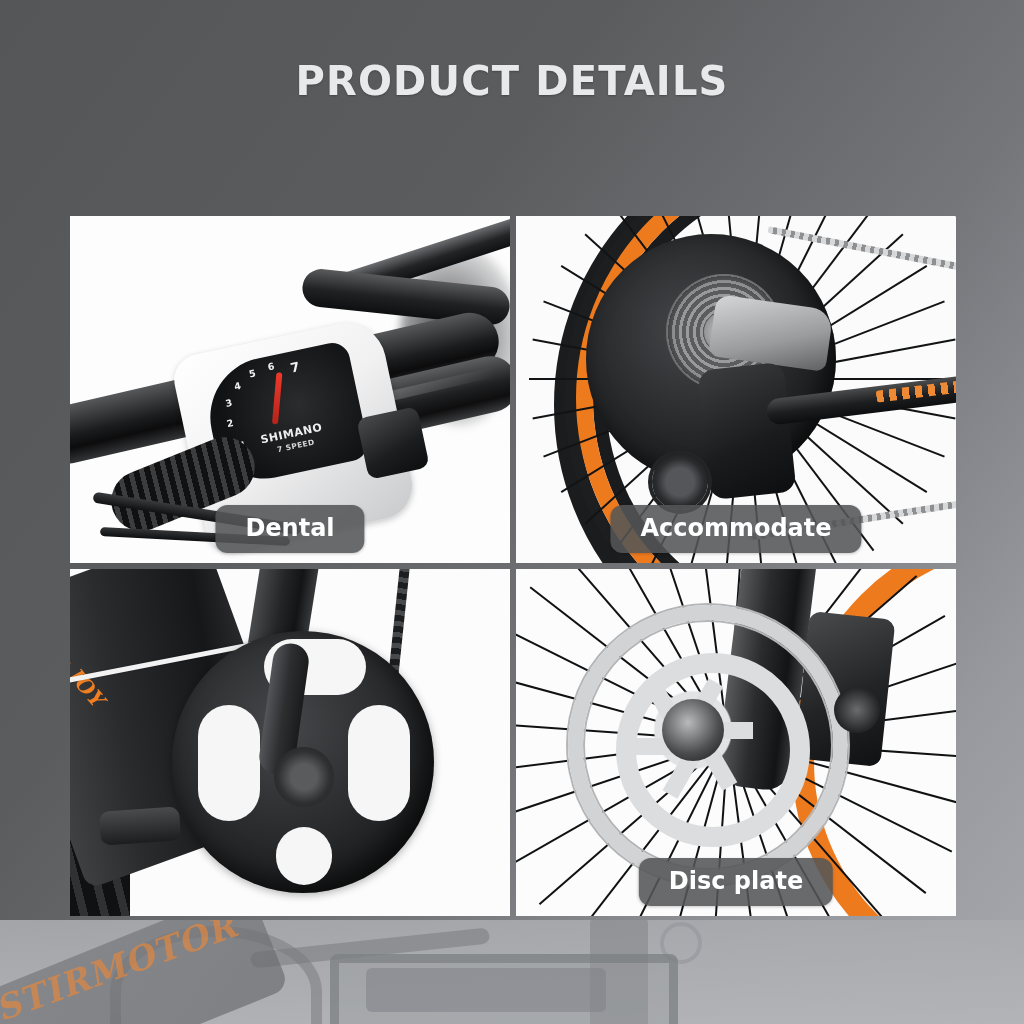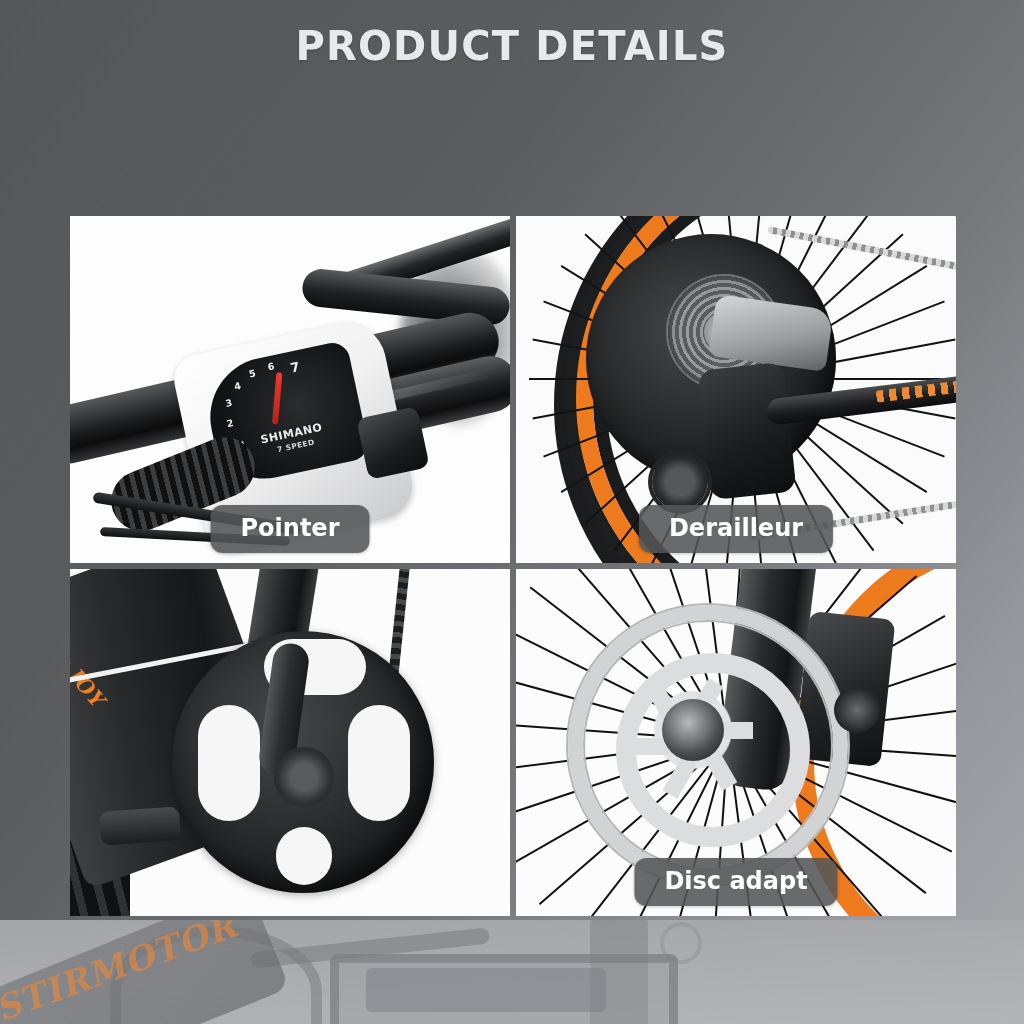--- a/index.html
+++ b/index.html
@@ -12,21 +12,21 @@
     position: relative;
     width: 1024px; height: 1024px;
     background:
       linear-gradient(127deg, #555658 0%, #5b5c5e 34%, #74767a 62%, #97999e 84%, #a7a9ad 100%);
     overflow: hidden;
   }
 
   
   .header { position: absolute; top: 0; left: 0; width: 1024px; text-align: center; }
   .title {
-    margin: 1px; padding-top: 22px;
+    margin: 12px; padding-top: 46px;
     font-size: 40px; font-weight: 800; letter-spacing: 1.2px;
     color: #e8e9ea; font-family: "DejaVu Sans", sans-serif;
     text-shadow: 0 1px 2px rgba(0,0,0,.25);
   }
   .subtitle {
     margin: 0 auto; padding-top: 14px; width: 800px;
     font-size: 21.5px; font-weight: 600; line-height: 1.42;
     color: #e4e5e6; font-family: "DejaVu Sans", sans-serif;
   }
   .subtitle .ln { display: block; }
@@ -418,21 +418,21 @@
         <span class="dial-num" style="left:68px;  top:5px;">6</span>
         <span class="dial-num" style="left:90px;  top:9px; font-size:13px;">7</span>
         <span class="needle"></span>
         <span class="dial-brand">SHIMANO</span>
         <span class="dial-sub">7 SPEED</span>
       </div>
       <div class="ph thumb-btn"></div>
       <div class="ph cable-coil"></div>
       <div class="ph cable-1"></div>
       <div class="ph cable-2"></div>
-      <div class="chip">Pointer</div>
+      <div class="chip">Dental</div>
     </div>
 
     <div class="panel">
       <div class="ph p2bg"></div>
       <div class="ph tire-outer"></div>
       <div class="ph rim-outer"></div>
       <div id="spokes2">
           <div class="ph spoke" style="transform: rotate(0deg);"></div>
           <div class="ph spoke" style="transform: rotate(10.5882deg);"></div>
           <div class="ph spoke" style="transform: rotate(21.1765deg);"></div>
@@ -470,21 +470,21 @@
         </div>
       <div class="ph hubmotor"></div>
       <div class="ph cassette"></div>
       <div class="ph derail-arm"></div>
       <div class="ph derail-body"></div>
       <div class="ph jockey"></div>
       <div class="ph chainstay"></div>
       <div class="ph reflector-dash"></div>
       <div class="ph chain-top"></div>
       <div class="ph chain-bot"></div>
-      <div class="chip">Derailleur</div>
+      <div class="chip">Accommodate</div>
     </div>
 
     <div class="panel">
       <div class="ph p3bg"></div>
       <div class="ph tire-left"></div>
       <div class="ph frame-down">
         <span class="ph joy-text">brings JOY</span>
       </div>
       <div class="ph seattube"></div>
       <div class="ph wire-w"></div>
@@ -544,21 +544,21 @@
       <div class="ph rotor-spider" id="rotorspider">
           <div class="rotor-arm" style="transform: rotate(0deg) translateY(-8px);"></div>
           <div class="rotor-arm" style="transform: rotate(60deg) translateY(-8px);"></div>
           <div class="rotor-arm" style="transform: rotate(120deg) translateY(-8px);"></div>
           <div class="rotor-arm" style="transform: rotate(180deg) translateY(-8px);"></div>
           <div class="rotor-arm" style="transform: rotate(240deg) translateY(-8px);"></div>
           <div class="rotor-arm" style="transform: rotate(300deg) translateY(-8px);"></div>
         </div>
       <div class="ph hub4"></div>
       <div class="ph axle4"></div>
-      <div class="chip">Disc adapt</div>
+      <div class="chip">Disc plate</div>
     </div>
 
   </div>
 
   <div class="watermark">
     <div class="wm-curve"></div>
     <div class="wm-bar"></div>
     <div class="wm-frame"></div>
     <div class="wm-brand">STIRMOTOR</div>
     <div class="wm-head"></div>

